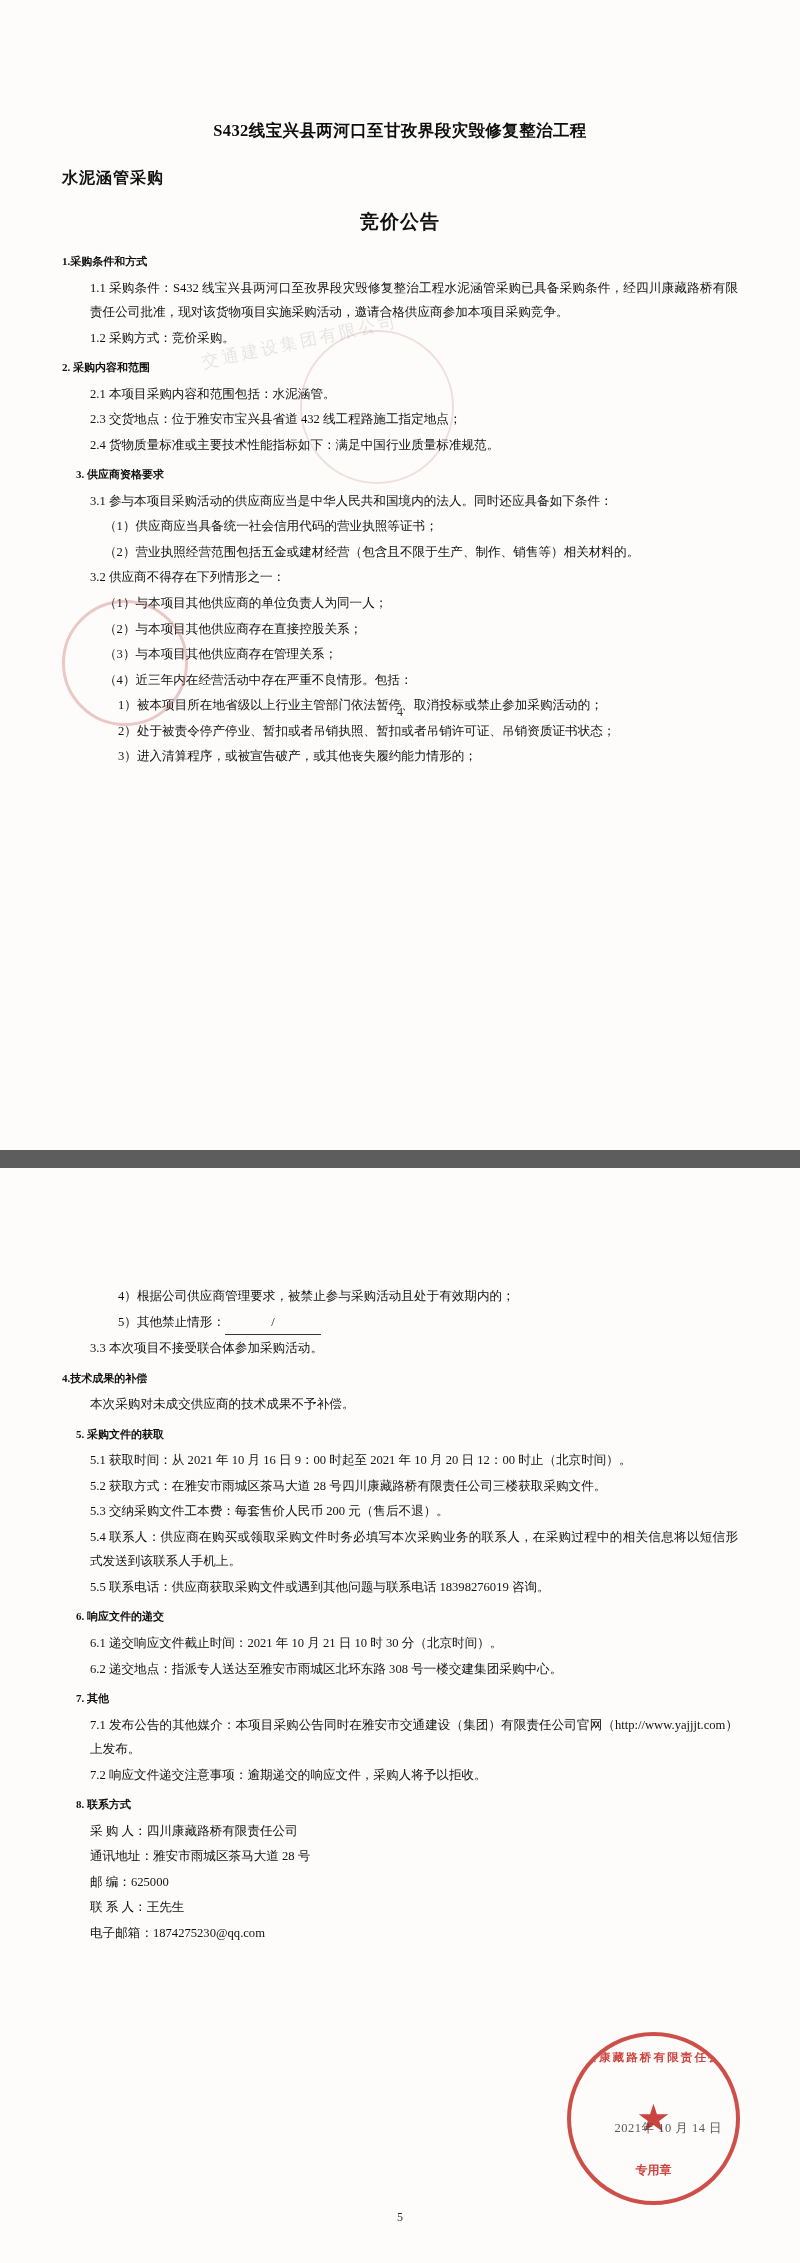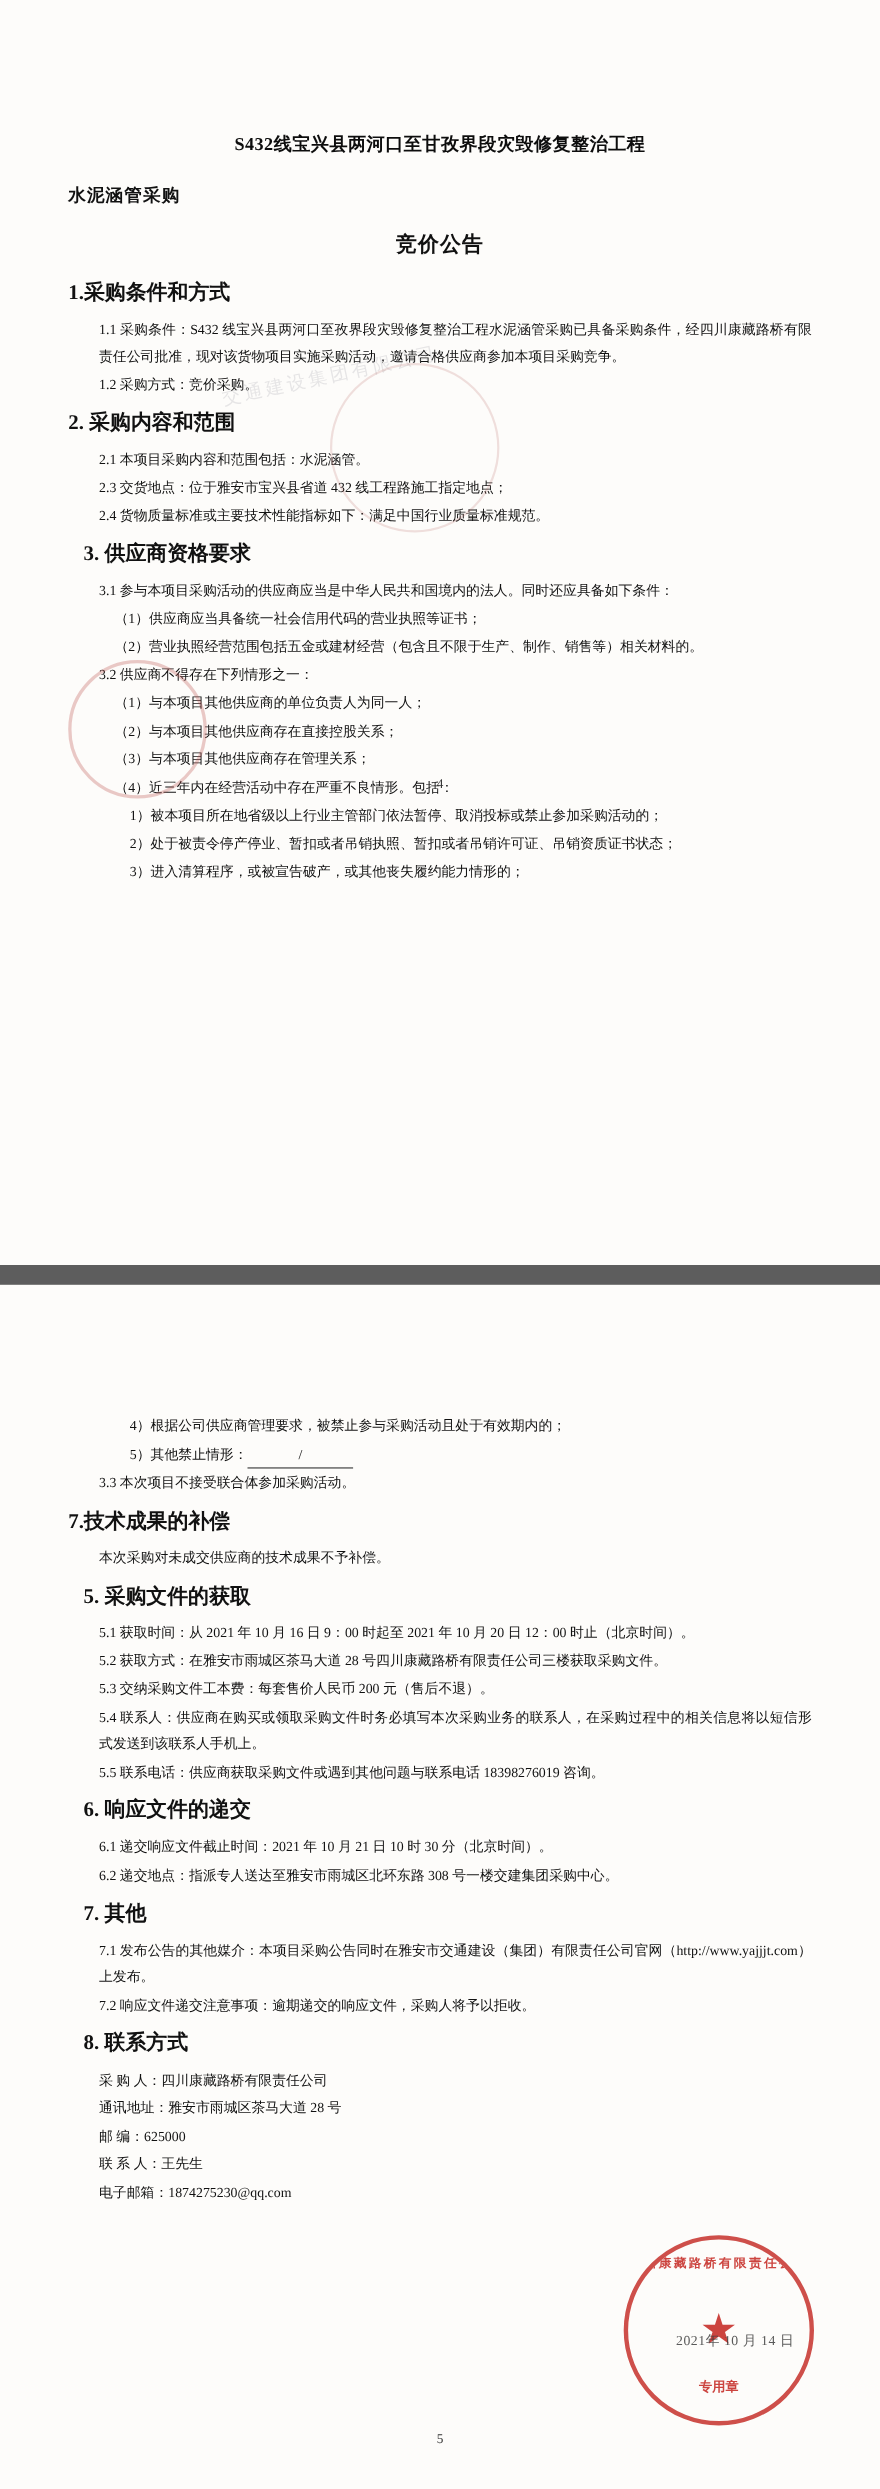--- a/index.html
+++ b/index.html
@@ -47,21 +47,21 @@
     letter-spacing: 1px;
   }
   .doc-subtitle2 {
     text-align: center;
     font-size: 19px;
     font-weight: bold;
     margin: 0 0 18px 0;
     letter-spacing: 1px;
   }
   .sec-head {
-    font-size: 19px;
+    font-size: 11px;
     font-weight: bold;
     margin: 9px 0 6px 0;
     line-height: 1.5;
   }
   .sec-head.indent1 { padding-left: 14px; }
   .para {
     font-size: 12.6px;
     line-height: 1.95;
     margin: 0;
     text-align: justify;
@@ -204,21 +204,21 @@
 <div class="page-gap"></div>
 
 <div class="page page-2">
 
   <p class="para lv3 p-block">4）根据公司供应商管理要求，被禁止参与采购活动且处于有效期内的；</p>
   <p class="para lv3 p-block">
     <span>5）其他禁止情形：</span><span class="ul-fill">/</span>
   </p>
   <p class="para lv1 p-block">3.3 本次项目不接受联合体参加采购活动。</p>
 
-  <div class="sec-head">7.技术成果的补偿</div>
+  <div class="sec-head">4.技术成果的补偿</div>
   <p class="para lv1 p-block">本次采购对未成交供应商的技术成果不予补偿。</p>
 
   <div class="sec-head indent1">5. 采购文件的获取</div>
   <p class="para lv1 p-block">5.1 获取时间：从 2021 年 10 月 16 日 9：00 时起至 2021 年 10 月 20 日 12：00 时止（北京时间）。</p>
   <p class="para lv1 p-block">5.2 获取方式：在雅安市雨城区茶马大道 28 号四川康藏路桥有限责任公司三楼获取采购文件。</p>
   <p class="para lv1 p-block">5.3 交纳采购文件工本费：每套售价人民币 200 元（售后不退）。</p>
   <p class="para lv1 p-block">5.4 联系人：供应商在购买或领取采购文件时务必填写本次采购业务的联系人，在采购过程中的相关信息将以短信形式发送到该联系人手机上。</p>
   <p class="para lv1 p-block">5.5 联系电话：供应商获取采购文件或遇到其他问题与联系电话 18398276019 咨询。</p>
 
   <div class="sec-head indent1">6. 响应文件的递交</div>

